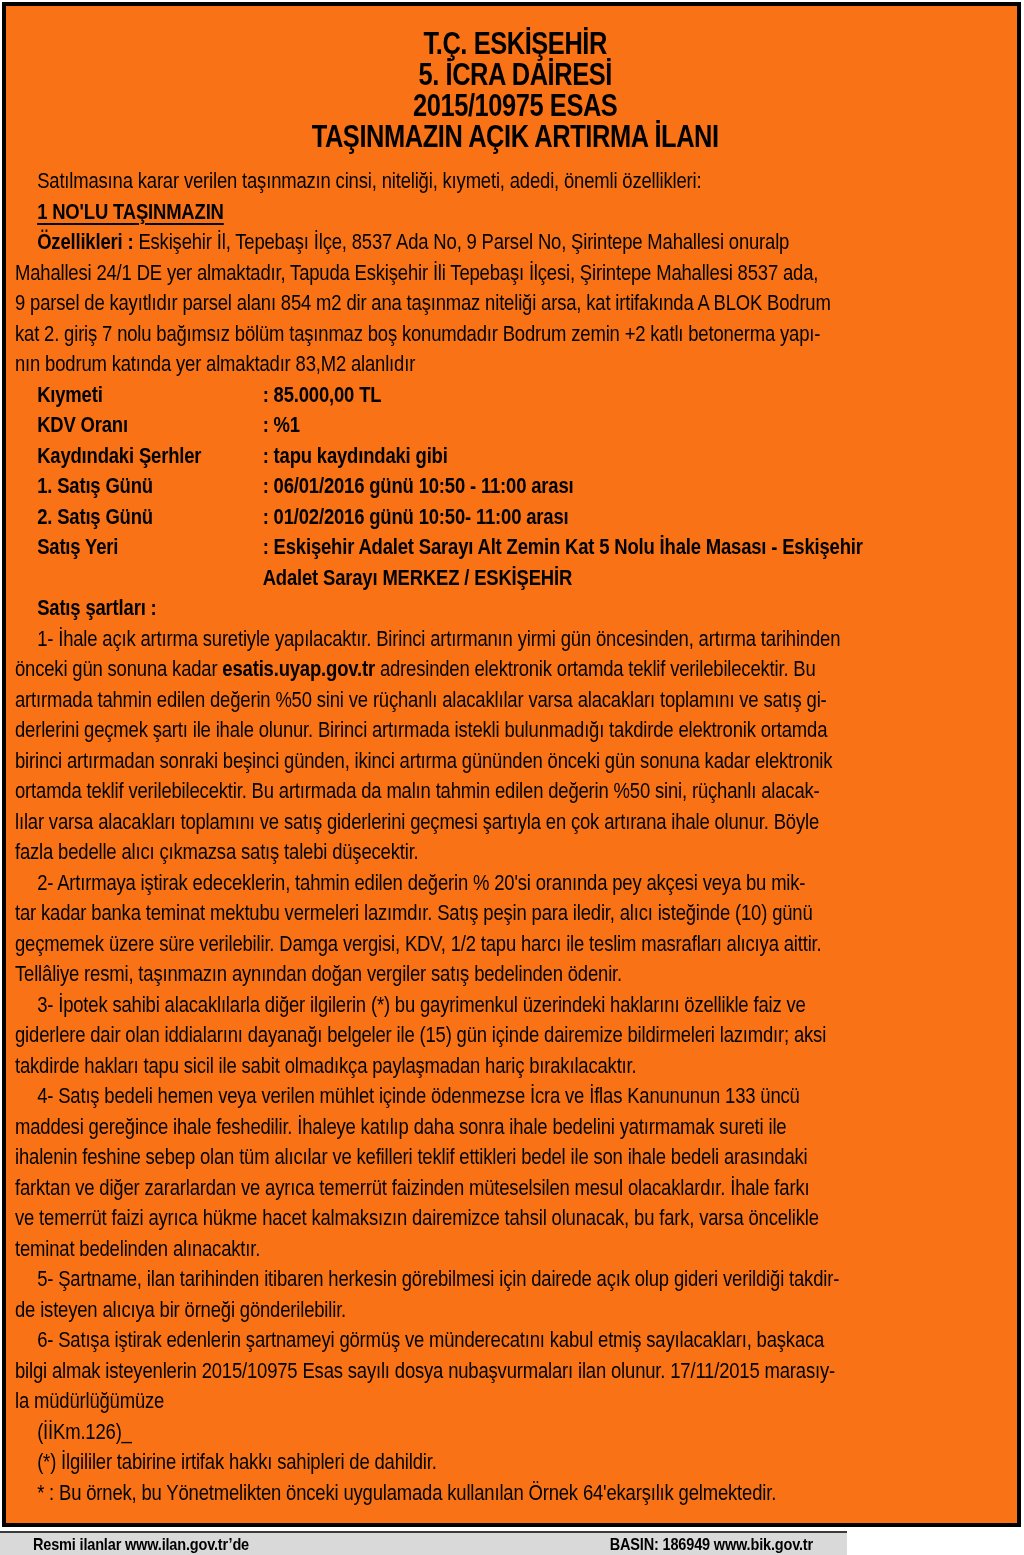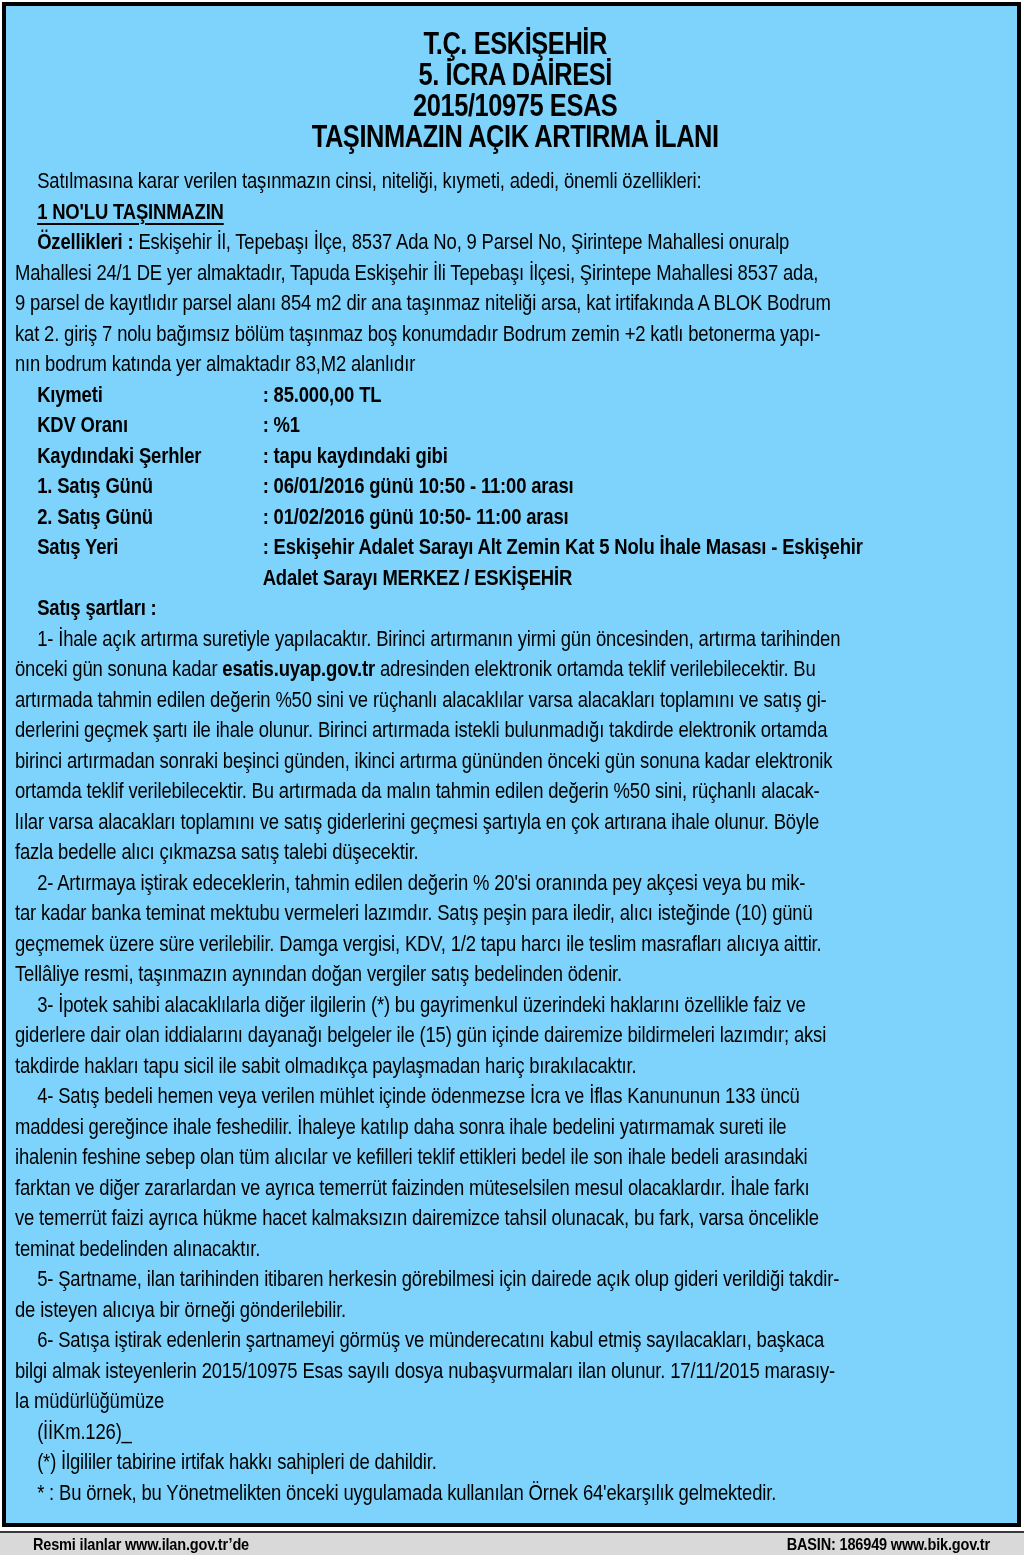--- a/index.html
+++ b/index.html
@@ -7,21 +7,21 @@
   body {
     width:1024px; height:1555px; position:relative;
     font-family:"Liberation Sans","DejaVu Sans",sans-serif;
     color:#000;
   }
   .doc {
     position:absolute; left:2px; top:2px;
     width:1019px; height:1525px;
     border:4px solid #000;
     overflow:hidden;
-    background:#7dd3fc;
+    background:#f97316;
   }
   .condensed {
     width:1220px;
     margin:22px 0 0 9px;
     transform:scaleX(0.82);
     transform-origin:0 0;
   }
   .title-block { text-align:center; margin-bottom:14px; }
   .t-line {
     font-size:31px; line-height:31px; font-weight:bold;
@@ -35,21 +35,21 @@
   .para > .line:first-child { padding-left:27px; }
   .b { font-weight:bold; }
   .u {
     font-weight:bold; text-decoration:underline;
     text-decoration-thickness:2px; text-underline-offset:4px;
   }
   .kv-row { display:flex; font-weight:bold; }
   .kv-label { flex:none; width:302px; padding-left:27px; white-space:nowrap; }
   .kv-value { flex:none; white-space:nowrap; }
   .footer {
-    position:absolute; left:0; top:1531px; width:1024px; height:24px;
+    position:absolute; left:0; top:1531px; width:847px; height:24px;
     background:#d9d9d9; border-top:2px solid #3a3a3a;
     display:flex; justify-content:space-between; align-items:center;
     padding:0 34px 0 33px;
   }
   .f-text {
     font-size:16.5px; font-weight:bold; white-space:nowrap; letter-spacing:-0.2px;
   }
   .f-left  { transform:scaleX(0.88); transform-origin:0 50%; }
   .f-right { transform:scaleX(0.88); transform-origin:100% 50%; }
 </style>

